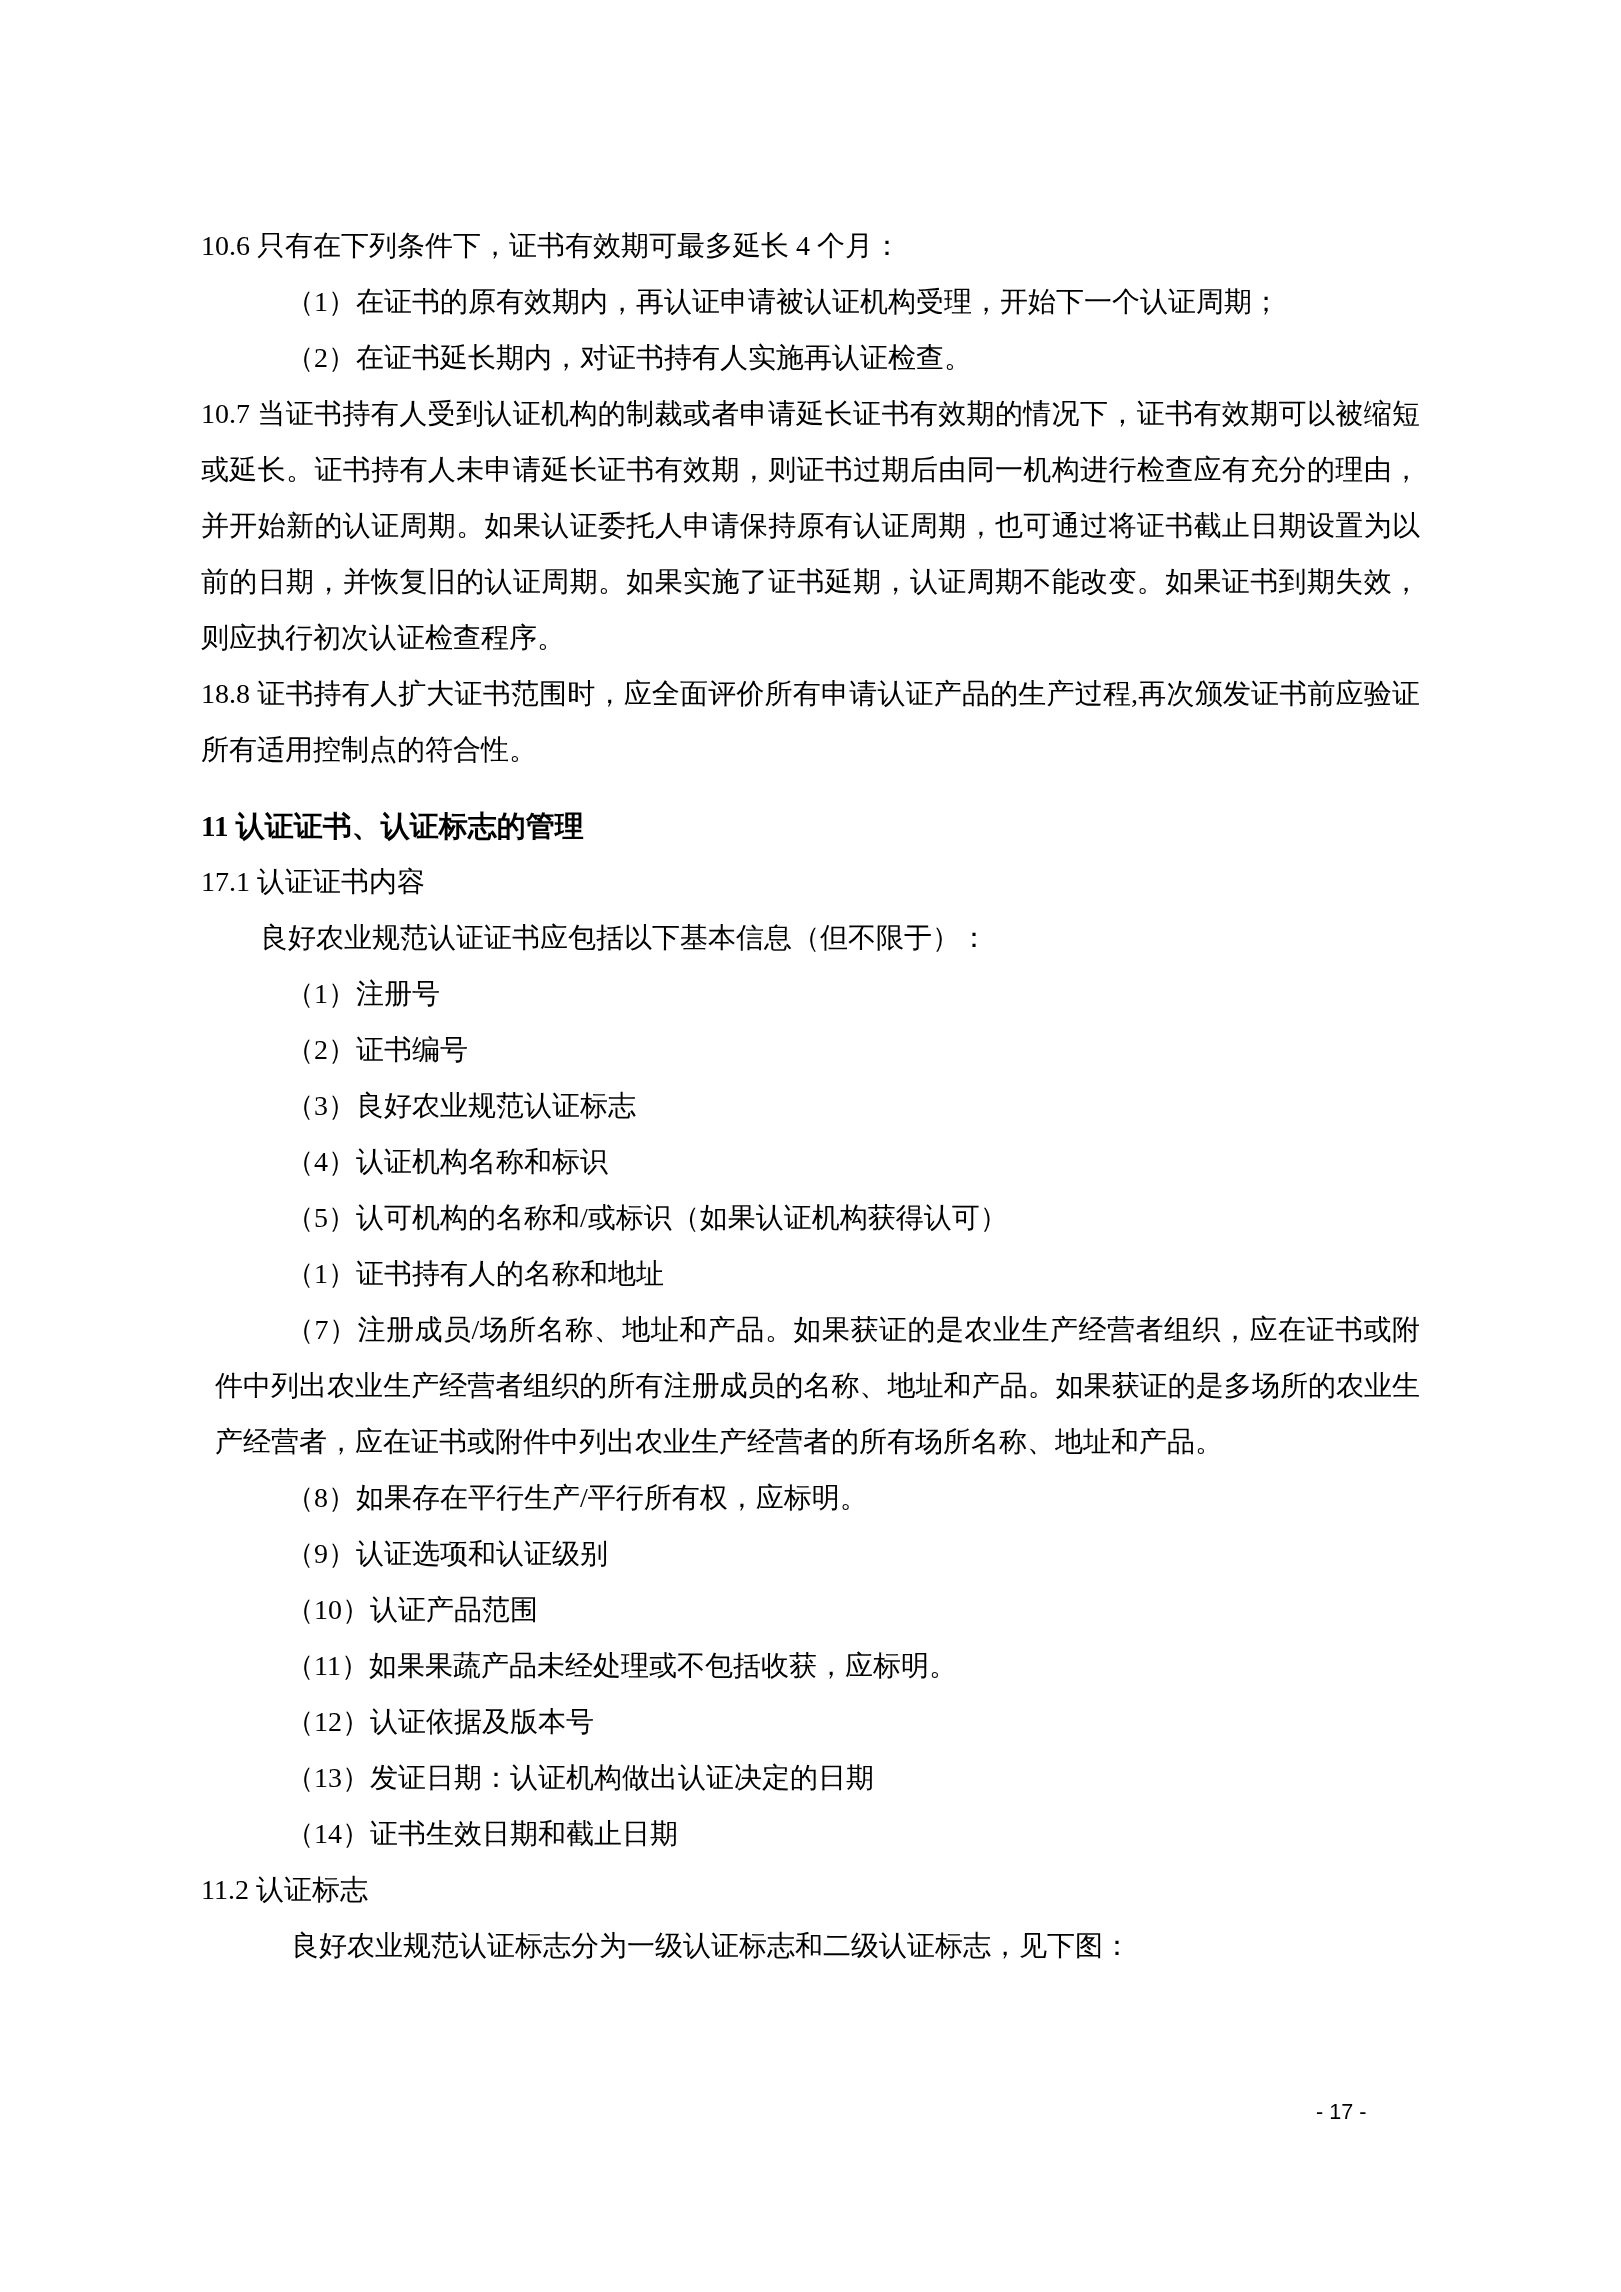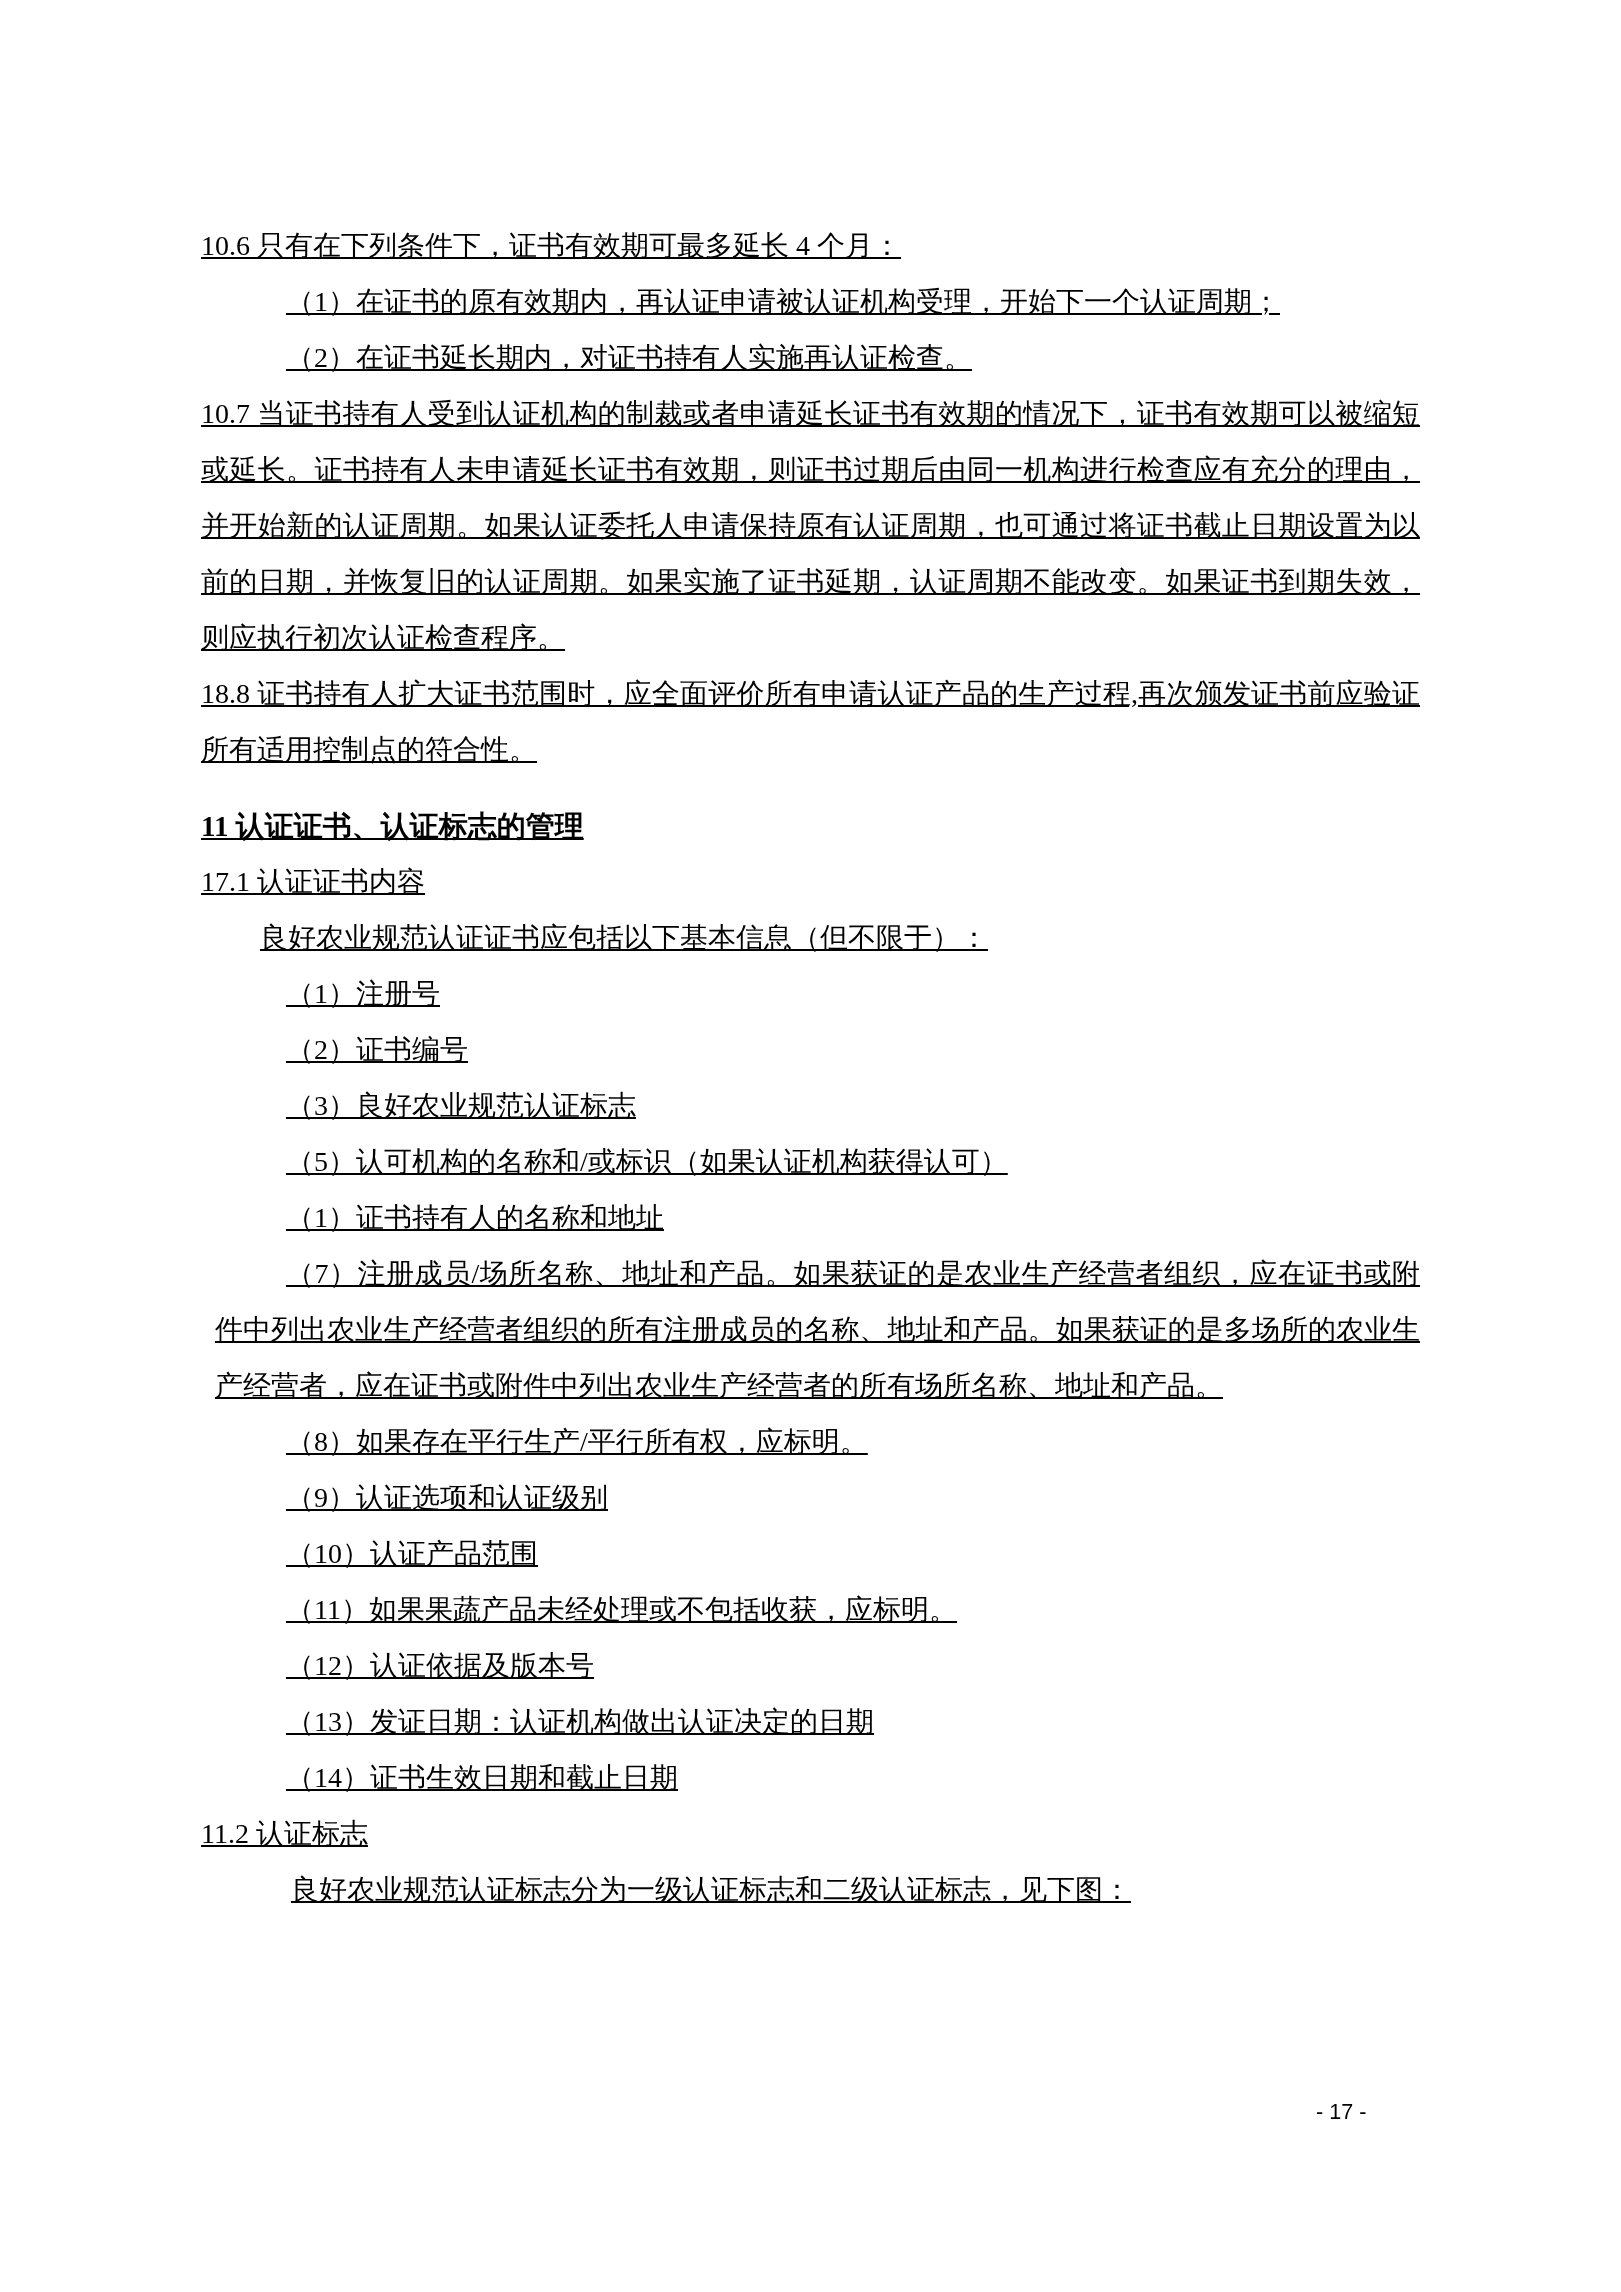--- a/index.html
+++ b/index.html
@@ -24,21 +24,20 @@
   }
   .para {
     margin: 0;
     padding: 0;
     font-size: 28px;
     line-height: 56px;
     text-align: justify;
     text-align-last: left;
     word-break: break-all;
     color: #000000;
-    text-decoration: underline;
   }
   .p-body   { text-indent: 0; }
   .p-item   { text-indent: 71px; margin-left: 14px; }
   .p-intro  { text-indent: 59px; }
   .p-intro2 { text-indent: 90px; }
   .p-heading {
     font-weight: bold;
     font-size: 29px;
     margin-top: 19.6px;
     text-indent: 0;
@@ -63,20 +62,21 @@
       <p class="para p-item">（1）在证书的原有效期内，再认证申请被认证机构受理，开始下一个认证周期；</p>
       <p class="para p-item">（2）在证书延长期内，对证书持有人实施再认证检查。</p>
       <p class="para p-body">10.7 当证书持有人受到认证机构的制裁或者申请延长证书有效期的情况下，证书有效期可以被缩短或延长。证书持有人未申请延长证书有效期，则证书过期后由同一机构进行检查应有充分的理由，并开始新的认证周期。如果认证委托人申请保持原有认证周期，也可通过将证书截止日期设置为以前的日期，并恢复旧的认证周期。如果实施了证书延期，认证周期不能改变。如果证书到期失效，则应执行初次认证检查程序。</p>
       <p class="para p-body">18.8 证书持有人扩大证书范围时，应全面评价所有申请认证产品的生产过程,再次颁发证书前应验证所有适用控制点的符合性。</p>
       <p class="para p-heading">11 认证证书、认证标志的管理</p>
       <p class="para p-body">17.1 认证证书内容</p>
       <p class="para p-intro">良好农业规范认证证书应包括以下基本信息（但不限于）：</p>
       <p class="para p-item">（1）注册号</p>
       <p class="para p-item">（2）证书编号</p>
       <p class="para p-item">（3）良好农业规范认证标志</p>
+      <p class="para p-item">（4）认证机构名称和标识</p>
       <p class="para p-item">（5）认可机构的名称和/或标识（如果认证机构获得认可）</p>
       <p class="para p-item">（1）证书持有人的名称和地址</p>
       <p class="para p-item">（7）注册成员/场所名称、地址和产品。如果获证的是农业生产经营者组织，应在证书或附件中列出农业生产经营者组织的所有注册成员的名称、地址和产品。如果获证的是多场所的农业生产经营者，应在证书或附件中列出农业生产经营者的所有场所名称、地址和产品。</p>
       <p class="para p-item">（8）如果存在平行生产/平行所有权，应标明。</p>
       <p class="para p-item">（9）认证选项和认证级别</p>
       <p class="para p-item">（10）认证产品范围</p>
       <p class="para p-item">（11）如果果蔬产品未经处理或不包括收获，应标明。</p>
       <p class="para p-item">（12）认证依据及版本号</p>
       <p class="para p-item">（13）发证日期：认证机构做出认证决定的日期</p>
       <p class="para p-item">（14）证书生效日期和截止日期</p>

